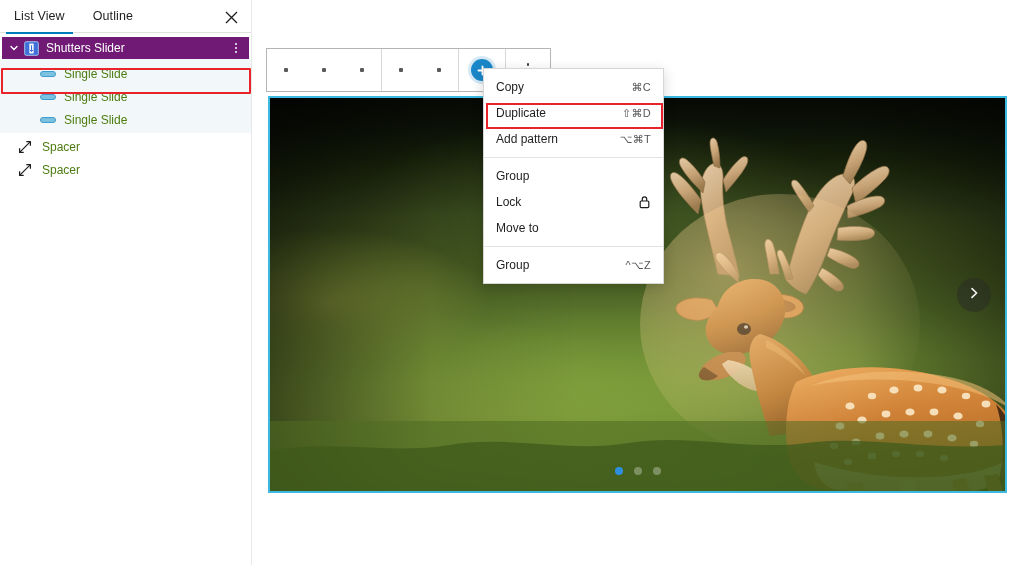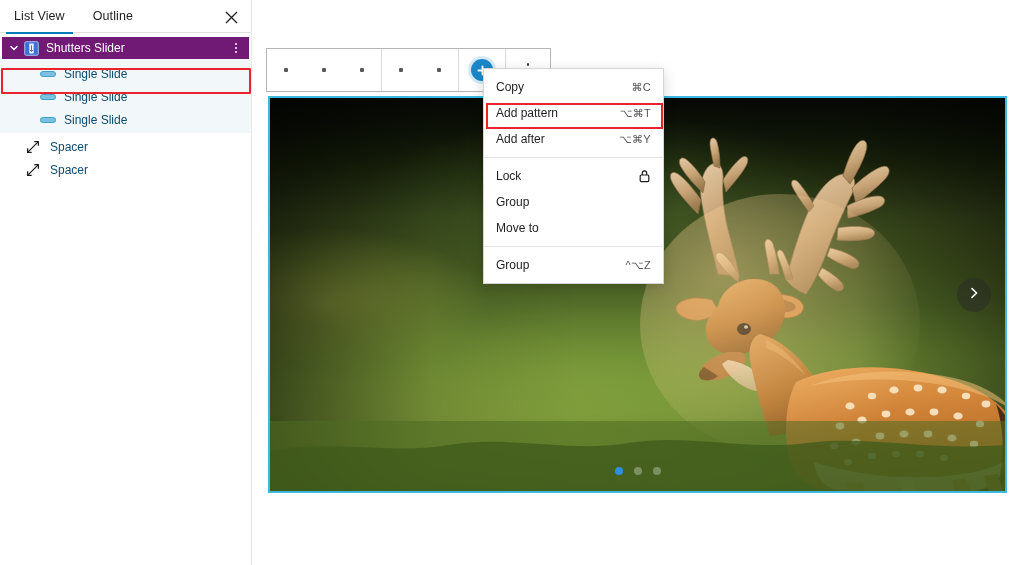--- a/index.html
+++ b/index.html
@@ -55,21 +55,21 @@
   .close-btn svg { display:block; }
 
   .tree { position: relative; padding-top: 4px; }
 
   .row {
     position: relative;
     display: flex;
     align-items: center;
     height: 23px;
     font-size: 12px;
-    color: #0c4a6e;
+    color: #4d7c0f;
     cursor: pointer;
     white-space: nowrap;
   }
   .row .label { line-height: 1; }
 
   
   .row-selected {
     background: #701a75;
     color: #ffffff;
     height: 22px;
@@ -112,21 +112,21 @@
   .slide-icon {
     width: 20px; height: 20px; flex: 0 0 20px;
     display:flex; align-items:center; justify-content:center;
     margin-right: 6px;
   }
   .pill {
     width: 16px; height: 6px; border-radius: 3px;
     background: #7cc2e0;
     border: 1px solid #3a9fd0;
   }
-  .row-spacer { padding-left: 24px; height: 23px; }
+  .row-spacer { padding-left: 16px; height: 23px; }
   .spacer-icon {
     width: 18px; height: 18px; flex: 0 0 18px;
     display:flex; align-items:center; justify-content:center;
     margin-right: 8px;
   }
 
   
   .canvas {
     position: absolute;
     left: 253px; top: 0;
@@ -565,48 +565,48 @@
       </div>
     </div>
 
     <div class="menu">
 
       <div class="menu-item">
         <span class="mlabel">Copy</span>
         <span class="mshort">⌘C</span>
       </div>
 
+      <div class="menu-item">
+        <span class="mlabel">Duplicate</span>
+        <span class="mshort">⇧⌘D</span>
+      </div>
 
       <div class="menu-item">
         <span class="mlabel">Add pattern</span>
         <span class="mshort">⌥⌘T</span>
       </div>
 
+
+      <div class="menu-sep"></div>
+
       <div class="menu-item">
-        <span class="mlabel">Add after</span>
-        <span class="mshort">⌥⌘Y</span>
-      </div>
-
-      <div class="menu-sep"></div>
+        <span class="mlabel">Group</span>
+        <span class="mshort"></span>
+      </div>
 
       <div class="menu-item">
         <span class="mlabel">Lock</span>
         <span class="micon">
           <svg width="13" height="14" viewBox="0 0 13 14">
             <rect x="2.2" y="6" width="8.6" height="6.6" rx="1" fill="none" stroke="#1e1e1e" stroke-width="1.2"></rect>
             <path d="M4.3 6 L4.3 4 A2.2 2.2 0 0 1 8.7 4 L8.7 6" fill="none" stroke="#1e1e1e" stroke-width="1.2"></path>
           </svg>
         </span>
       </div>
 
-      <div class="menu-item">
-        <span class="mlabel">Group</span>
-        <span class="mshort"></span>
-      </div>
-
 
 
       <div class="menu-item">
         <span class="mlabel">Move to</span>
         <span class="mshort"></span>
       </div>
 
       <div class="menu-sep"></div>
 
       <div class="menu-item">

